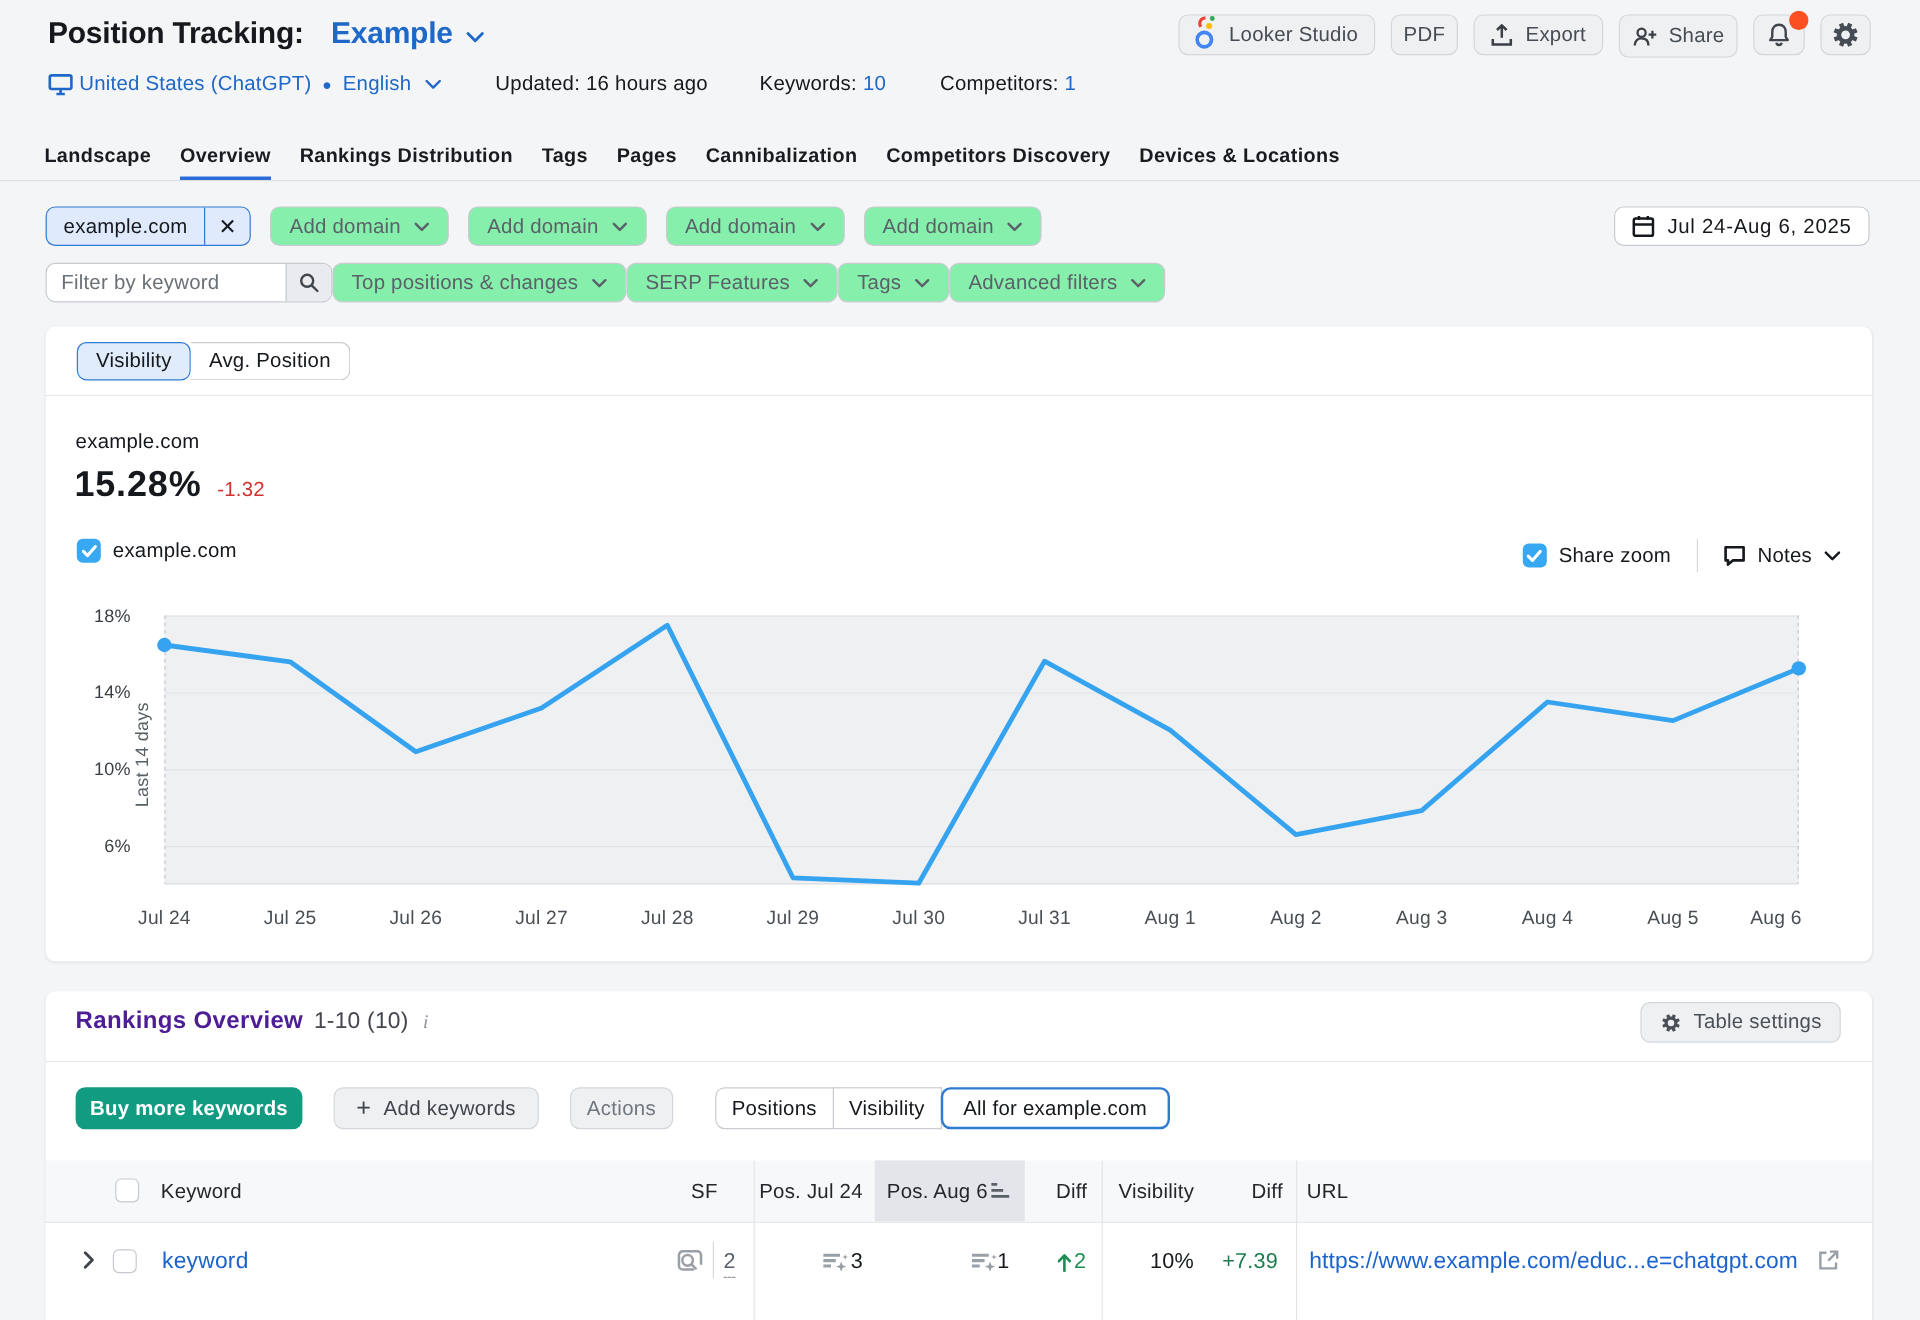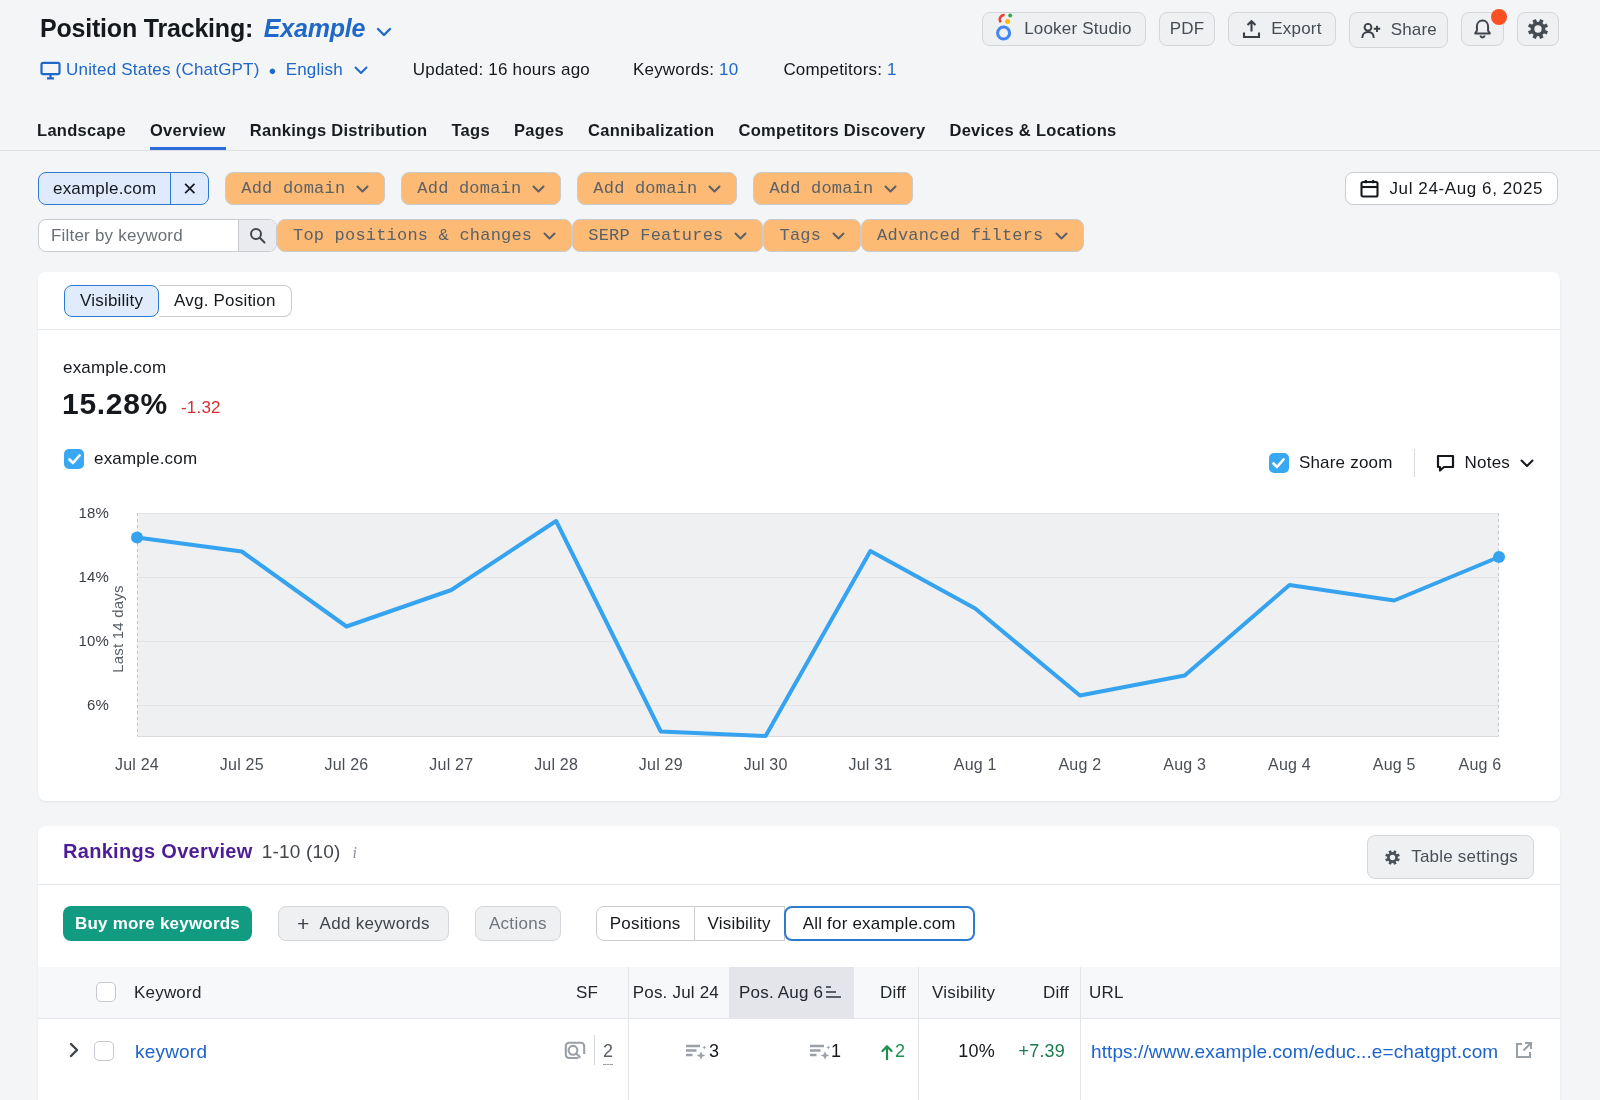--- a/index.html
+++ b/index.html
@@ -1,36 +1,36 @@
 <!DOCTYPE html>
 <html><head>
 <meta charset="utf-8">
 <style>
 * { margin:0; padding:0; box-sizing:border-box; }
 html,body { width:1600px; height:1100px; }
 body { font-family:"Liberation Sans", sans-serif; background:#f4f5f7; position:relative; overflow:hidden; color:#1a1d21; letter-spacing:0.2px; }
 .abs { position:absolute; }
 
 .h1 { left:40px; top:14px; font-size:25px; font-weight:bold; color:#15181c; letter-spacing:-0.2px; }
-.h1 .proj { color:#2068c8; margin-left:4px;font-style:italic; }
+.h1 .proj { color:#2068c8; margin-left:16px; }
 .topbtns { top:12px; right:41px; display:flex; gap:13px;margin-left:21px; }
 .tbtn { height:34px; display:flex; align-items:center; gap:10px; padding:0 13px; background:#eef0f2; border:1px solid #d3d7db; border-radius:8px; font-size:17px; color:#464c54; font-weight:400; letter-spacing:0.2px; }
 .subrow { left:40px; top:60px; display:flex; align-items:center; font-size:17px; color:#15181c; }
 .subrow .blue { color:#2068c8; }
 
 .tabs { left:37px; top:121px; display:flex; gap:24px; font-size:16.5px; font-weight:bold; color:#181b1f; letter-spacing:0.3px; }
 .tab { padding-bottom:10px; }
 .tab.active { box-shadow:inset 0 -3px 0 #2b6cd9; }
 .tabline { left:0; top:150px; width:1600px; height:1px; background:#dcdfe3; }
 
 .chiprow { left:38px; top:172px; display:flex; gap:16px; font-size:17px; }
 .chip { height:33px; display:flex; align-items:center; border:1px solid #2e7ad1; background:#dfeafc; border-radius:8px; }
 .chip .txt { padding:0 14px; color:#15181c; }
 .chip .x { width:38px; height:31px; display:flex; align-items:center; justify-content:center; border-left:1px solid #2e7ad1; font-size:18px; color:#15181c; }
-.drop { height:33px; display:flex; align-items:center; gap:11px; padding:0 15px; background:#fdba74; border:1px solid #c8ccd1; border-radius:8px; font-size:17px; color:#5b6168;font-family:Liberation Mono, monospace; }
+.drop { height:33px; display:flex; align-items:center; gap:11px; padding:0 15px; background:#86efac; border:1px solid #c8ccd1; border-radius:8px; font-size:17px; color:#5b6168; }
 .daterange { top:172px; right:42px; height:33px; display:flex; align-items:center; gap:10px; padding:0 14px; background:#fff; border:1px solid #c8ccd1; border-radius:8px; font-size:17px; color:#15181c; letter-spacing:0.6px; }
 .filterrow { left:38px; top:219px; display:flex; }
 .finput { width:239px; height:33px; border:1px solid #c8ccd1; border-radius:8px; background:#fff; display:flex; overflow:hidden; }
 .finput .ph { flex:1; display:flex; align-items:center; padding-left:12px; font-size:17px; color:#6a7077; }
 .finput .mag { width:38px; background:#e9ebee; border-left:1px solid #c8ccd1; display:flex; align-items:center; justify-content:center; }
 
 .card { background:#fff; border-radius:8px; box-shadow:0 1px 2px rgba(30,40,60,0.08); }
 .card1 { left:38px; top:272px; width:1522px; height:529px; }
 .card2 { left:38px; top:826px; width:1522px; height:274px; border-bottom-left-radius:0; border-bottom-right-radius:0; }
 
@@ -43,21 +43,21 @@
 .mvalue { left:62px; top:387px; font-size:30px; font-weight:bold; color:#15181c; letter-spacing:0.7px; }
 .mdiff { left:181px; top:398px; font-size:17px; color:#d33030; }
 .legendrow { left:64px; top:449px; display:flex; align-items:center; font-size:17px; color:#15181c; }
 .cb { width:20px; height:20px; border-radius:5px; background:#38a8f3; display:flex; align-items:center; justify-content:center; }
 .rightlegend { top:449px; right:66px; display:flex; align-items:center; font-size:17px; color:#15181c; }
 .vsep { width:1px; height:28px; background:#d6d9dd; margin:0 21px; }
 
 .c2head { left:63px; top:840px; font-size:20px; display:flex; align-items:baseline; gap:9px; }
 .c2head b { color:#4c1d95; letter-spacing:0.3px; }
 .c2head .cnt { color:#43474d; font-size:19px; }
-.tset { top:835px; right:66px; height:44px; display:flex; align-items:center; gap:9px; padding:0 15px; background:#eef0f2; border:1px solid #d3d7db; border-radius:8px; font-size:17px; color:#4a5057; }
+.tset { top:835px; right:66px; height:34px; display:flex; align-items:center; gap:9px; padding:0 15px; background:#eef0f2; border:1px solid #d3d7db; border-radius:8px; font-size:17px; color:#4a5057; }
 .divider2 { left:38px; top:884px; width:1522px; height:1px; background:#e7e9ec; }
 .toolbar { left:63px; top:906px; display:flex; gap:26px; font-size:17px; }
 .greenbtn { height:35px; display:flex; align-items:center; padding:0 12px; background:#119c82; color:#fff; border-radius:8px; font-weight:bold; letter-spacing:0.2px; }
 .graybtn { height:35px; display:flex; align-items:center; gap:10px; padding:0 13px; background:#eef0f2; border:1px solid #d3d7db; border-radius:8px; color:#3f444b; letter-spacing:0.3px; }
 .graybtn.dim { color:#70767e; }
 .seg3 { display:flex; margin-left:9px; }
 .seg { height:35px; display:flex; align-items:center; padding:0 13px; background:#fff; border:1px solid #c8ccd1; color:#15181c; }
 .seg.first { border-radius:8px 0 0 8px; }
 .seg.mid { border-left:none; }
 .seg.sel { border:2px solid #2e7ad1; border-radius:8px; margin-left:-1px; padding:0 17px; }

